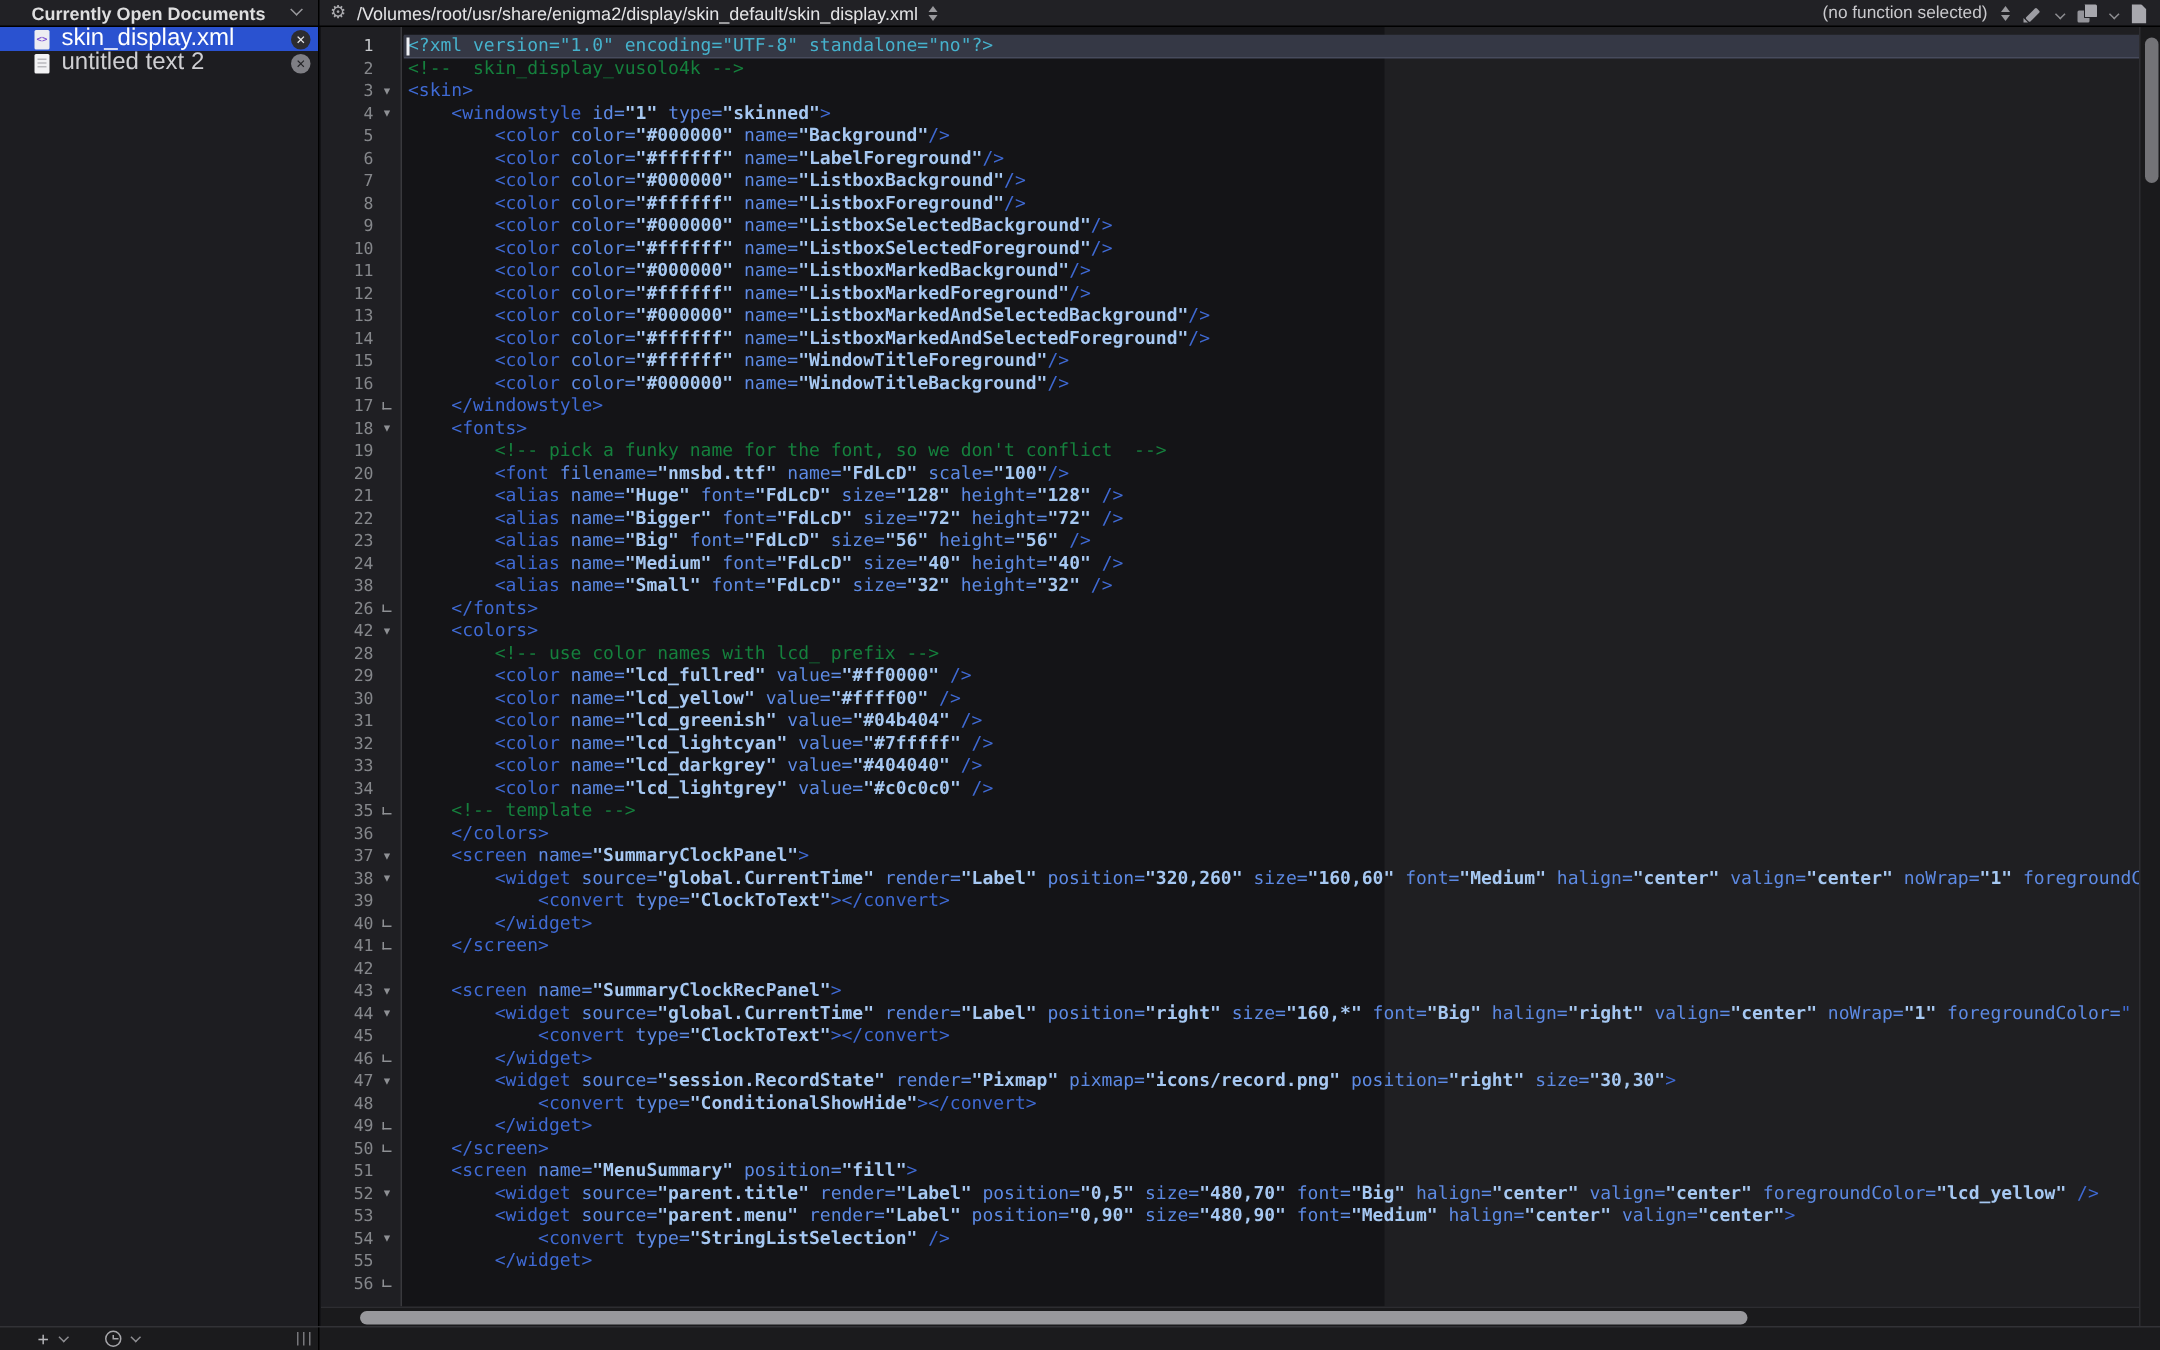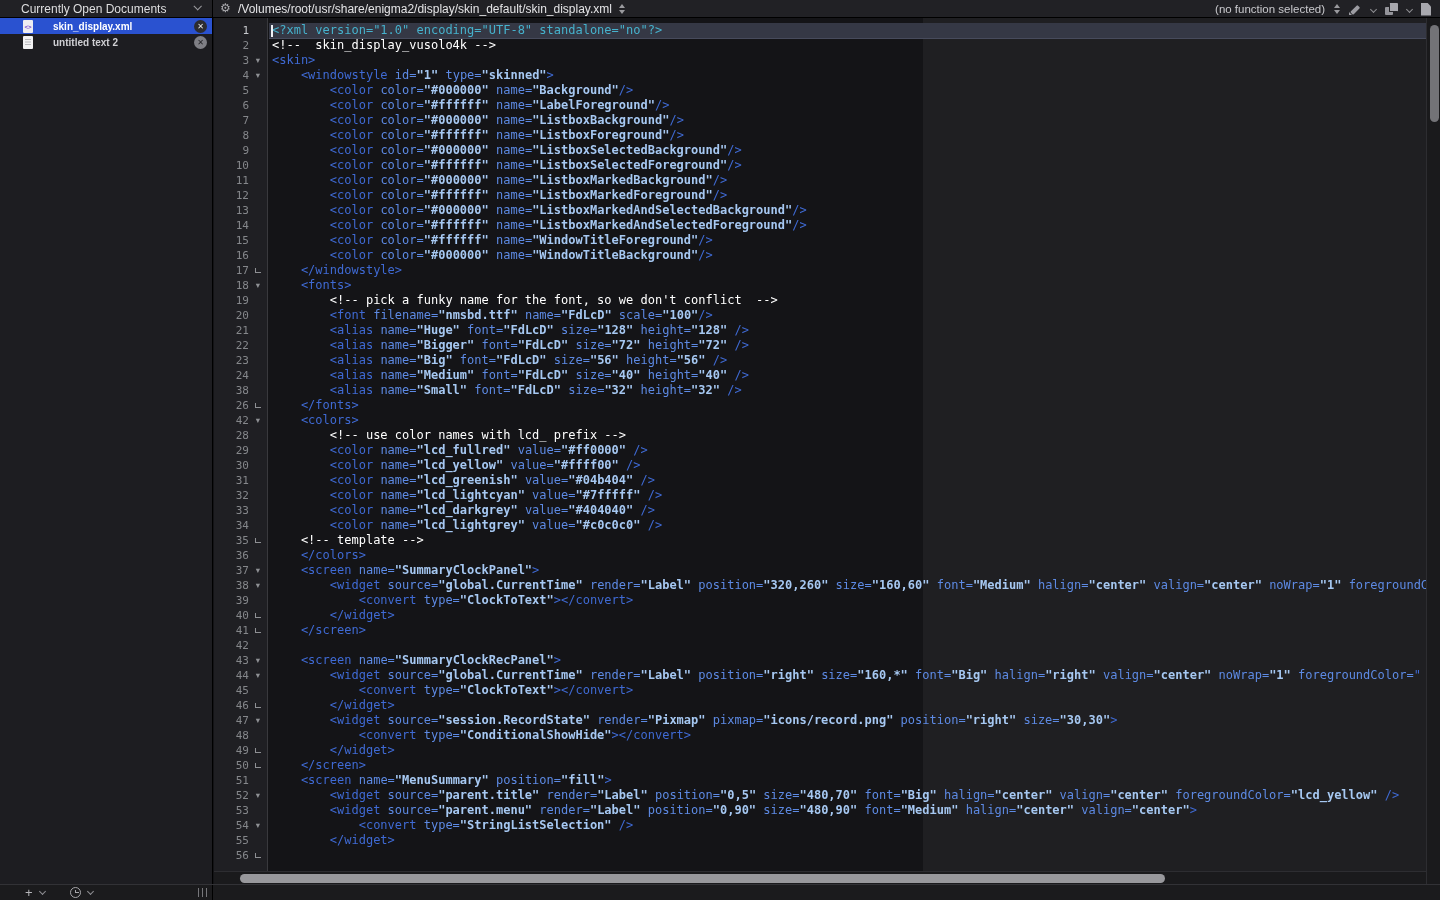--- a/index.html
+++ b/index.html
@@ -3,21 +3,21 @@
 <meta charset="utf-8">
 <style>
   * { margin:0; padding:0; box-sizing:border-box; }
   html,body { width:1440px; height:900px; overflow:hidden; background:#131316;
               font-family:"Liberation Sans", sans-serif; -webkit-font-smoothing:antialiased; }
   .app { position:relative; width:1440px; height:900px; background:#131316; }
 
   
   .topbar { position:absolute; left:0; top:0; right:0; height:18px; background:#212125;
             border-bottom:1px solid #000; z-index:30; }
-  .tb-sidehead { position:absolute; left:0; top:0; width:213px; height:18px; border-right:1px solid #000; }
+  .tb-sidehead { position:absolute; left:0; top:0; width:213px; height:18px; border-right:1px solid #000;font-weight:bold; }
   .tb-sidehead .lbl { position:absolute; left:21px; top:2px; font-size:12px; color:#dededf; }
   .chev { display:inline-block; width:6px; height:6px; border-right:1.6px solid #9a9a9e;
           border-bottom:1.6px solid #9a9a9e; transform:rotate(45deg) translateY(-1px); }
   .tb-sidehead .chev { position:absolute; right:12px; top:4px; }
   .gear { position:absolute; left:220px; top:1px; font-size:12px; color:#aaaaae; }
   .pathwrap { position:absolute; left:238px; top:2px; display:flex; align-items:center; gap:7px; }
   .pathtxt { font-size:12px; color:#e4e4e6; white-space:nowrap; }
   .stepper { display:inline-flex; flex-direction:column; gap:2px; }
   .stepper i { display:block; width:0; height:0; border-left:3.5px solid transparent; border-right:3.5px solid transparent; }
   .stepper .up { border-bottom:4px solid #9a9a9e; }
@@ -34,21 +34,21 @@
   .dupicon::after { content:''; position:absolute; left:4px; top:0; width:8px; height:8px; background:#a8a8ae;
                     border-radius:1px; border-left:1px solid #212125; border-bottom:1px solid #212125; }
   .ndoc { width:10px; height:13px; background:#a8a8ae;
           clip-path:polygon(0 0,62% 0,100% 30%,100% 100%,0 100%); }
 
   
   .sidebar { position:absolute; left:0; top:18px; width:213px; bottom:16px; background:#1d1d21;
              border-right:1px solid #000; z-index:20; }
   .docrow { position:relative; height:16px; display:flex; align-items:center; padding-left:23px; cursor:default; }
   .docrow.sel { background:#2a52d0; }
-  .docrow .dlabel { font-size:10px; color:#cfcfd3; margin-left:20px; white-space:nowrap;font-weight:bold; }
+  .docrow .dlabel { font-size:16px; color:#cfcfd3; margin-left:8px; white-space:nowrap; }
   .docrow.sel .dlabel { color:#ffffff; }
   .ficon { width:10px; height:13px; background:#f2f2f4; border-radius:1px; position:relative; flex:0 0 auto; }
   .ficon.xml { background:#ededf2; }
   .ficon.xml::after { content:'<>'; position:absolute; left:0; right:0; top:3px; text-align:center;
                       font-size:6px; font-weight:bold; color:#7a4fd0; font-family:"DejaVu Sans Mono",monospace; }
   .ficon.plain::after { content:''; position:absolute; left:2px; top:3px; width:6px; height:1px;
                         background:#b9b9bd; box-shadow:0 2.5px 0 #b9b9bd, 0 5px 0 #b9b9bd; }
   .xbtn { position:absolute; right:5px; top:1.5px; width:13px; height:13px; border-radius:50%;
           font-size:8px; line-height:13px; text-align:center; }
   .xbtn.dark { background:#2c2c30; color:#e9e9eb; }
@@ -64,21 +64,21 @@
   .num.bright { color:#c7c9cd; }
   .fold { width:18px; text-align:center; font-size:8.5px; color:#8e9094; line-height:15px; }
   .fend { display:inline-block; width:6px; height:5px; border-left:1.2px solid #8e9094;
           border-bottom:1.2px solid #8e9094; }
   .codecol { position:absolute; left:55px; top:5px; right:14px; bottom:13px; overflow:hidden; z-index:3; }
   .cline { height:15px; line-height:15px; white-space:pre; font:12px "DejaVu Sans Mono",monospace;
            padding-left:3px; position:relative; }
   .cline.cur { background:#353845; box-shadow:0 1px 0 #474b5c; }
   .caret { position:absolute; left:2px; top:1.5px; width:1.5px; height:12px; background:#eef0f4; }
   .tg { color:#3f6ad4; } .at { color:#5d8ae4; } .vl { color:#a6c8f2; font-weight:600; }
-  .cm { color:#ffffff; } .pi { color:#46b2cd; }
+  .cm { color:#15803d; } .pi { color:#46b2cd; }
 
   .hscroll { position:absolute; left:0; right:14px; bottom:0; height:13px; background:#1a1a1c;
              border-top:1px solid #2d2d31; z-index:4; }
   .hthumb { position:absolute; left:26px; top:2px; width:925px; height:9px; border-radius:4.5px; background:#98989c; }
   .vscroll { position:absolute; right:0; top:0; bottom:0; width:14px; background:#1a1a1c;
              border-left:1px solid #2d2d31; z-index:4; }
   .vthumb { position:absolute; left:2.5px; top:7px; width:9px; height:97px; border-radius:4.5px; background:#737377; }
 
   
   .bottombar { position:absolute; left:0; right:0; bottom:0; height:16px; background:#1b1b1d;

